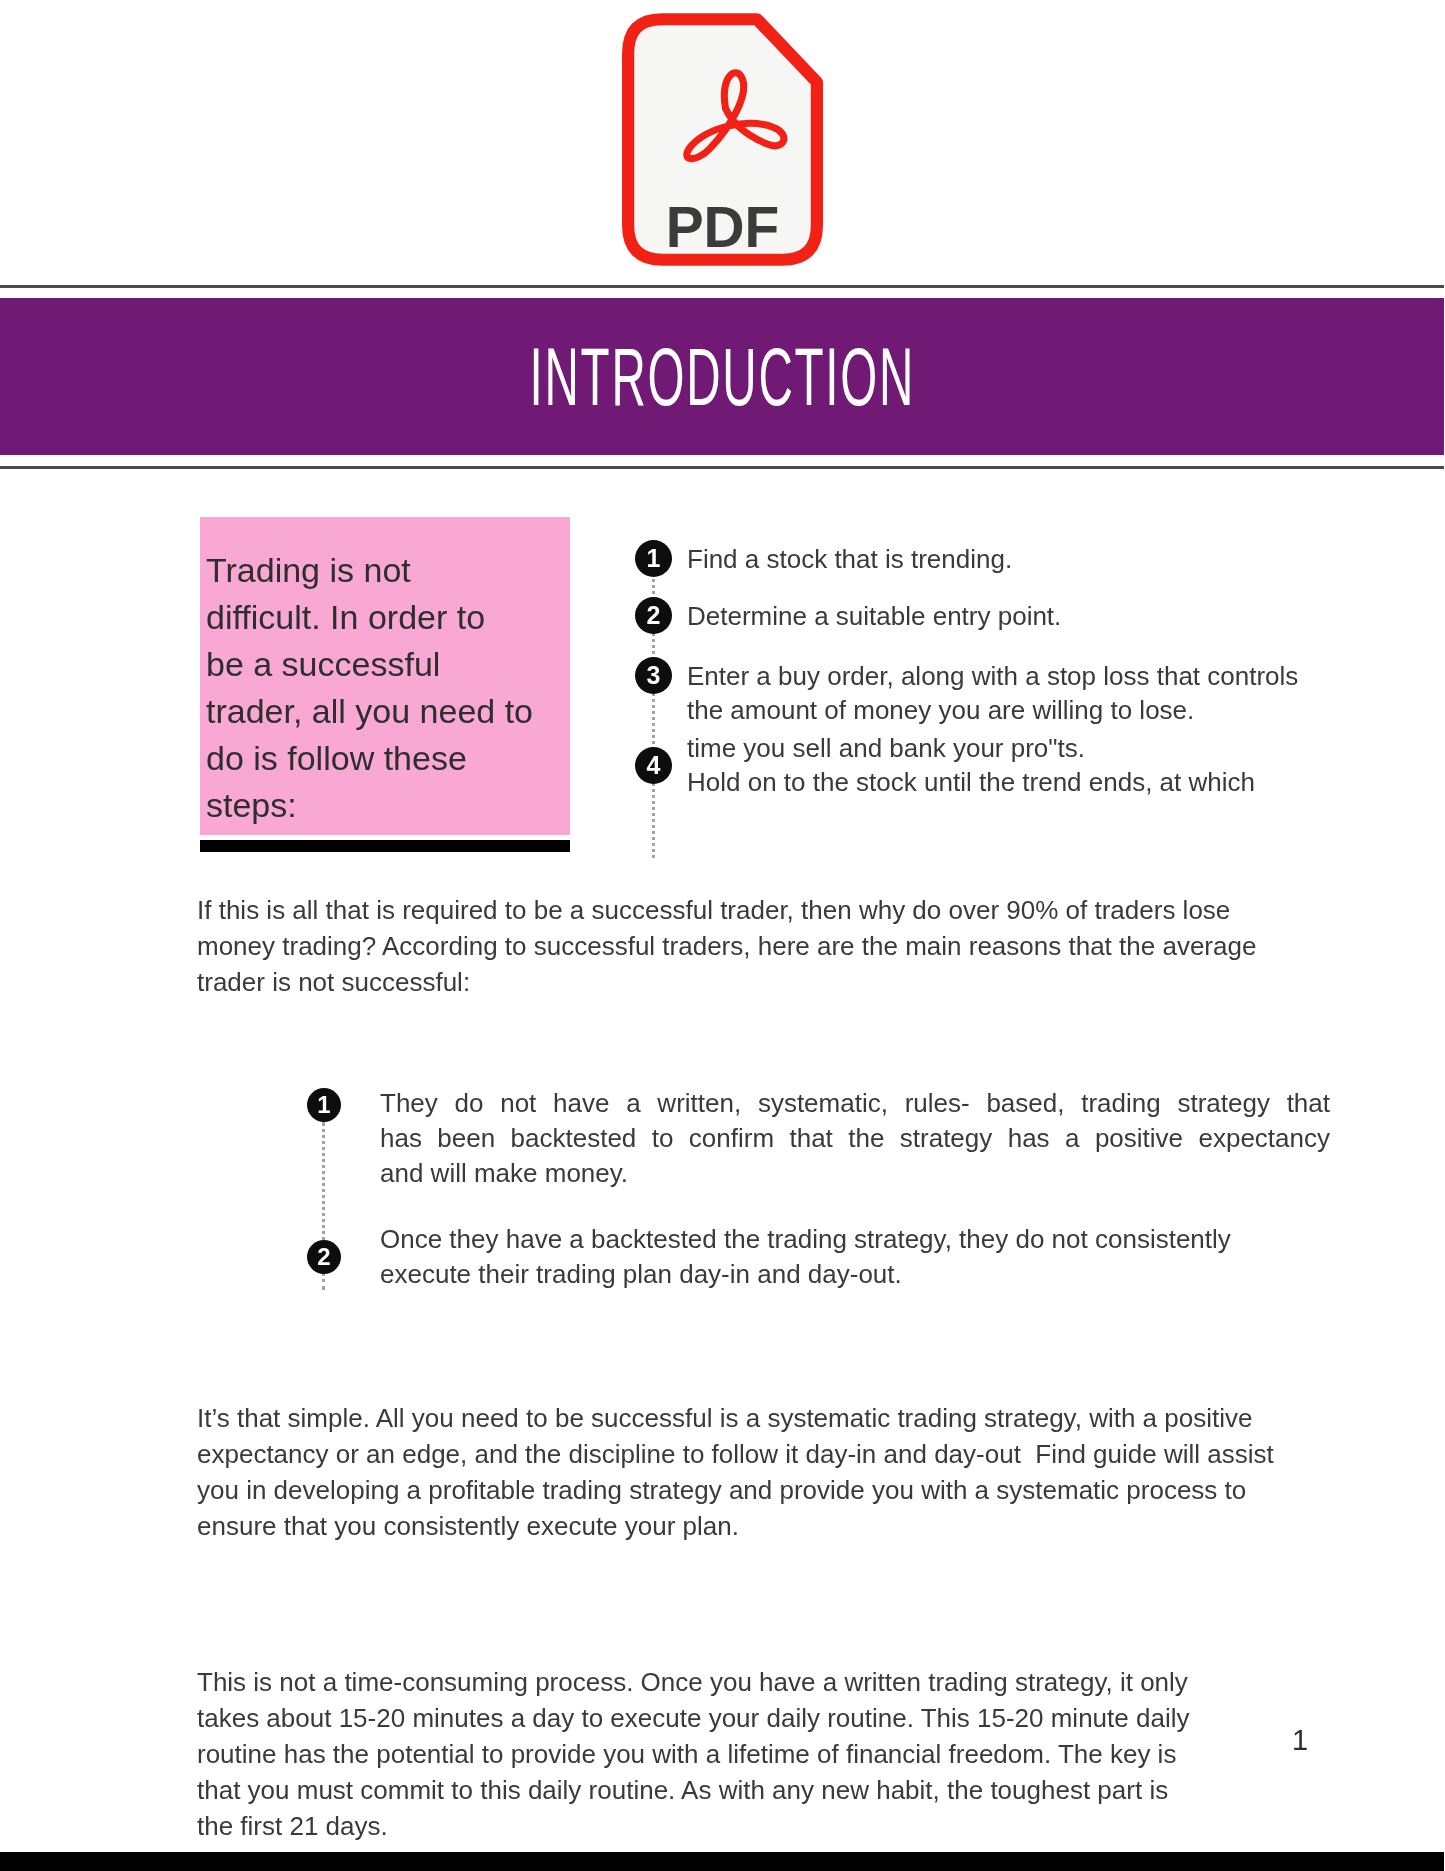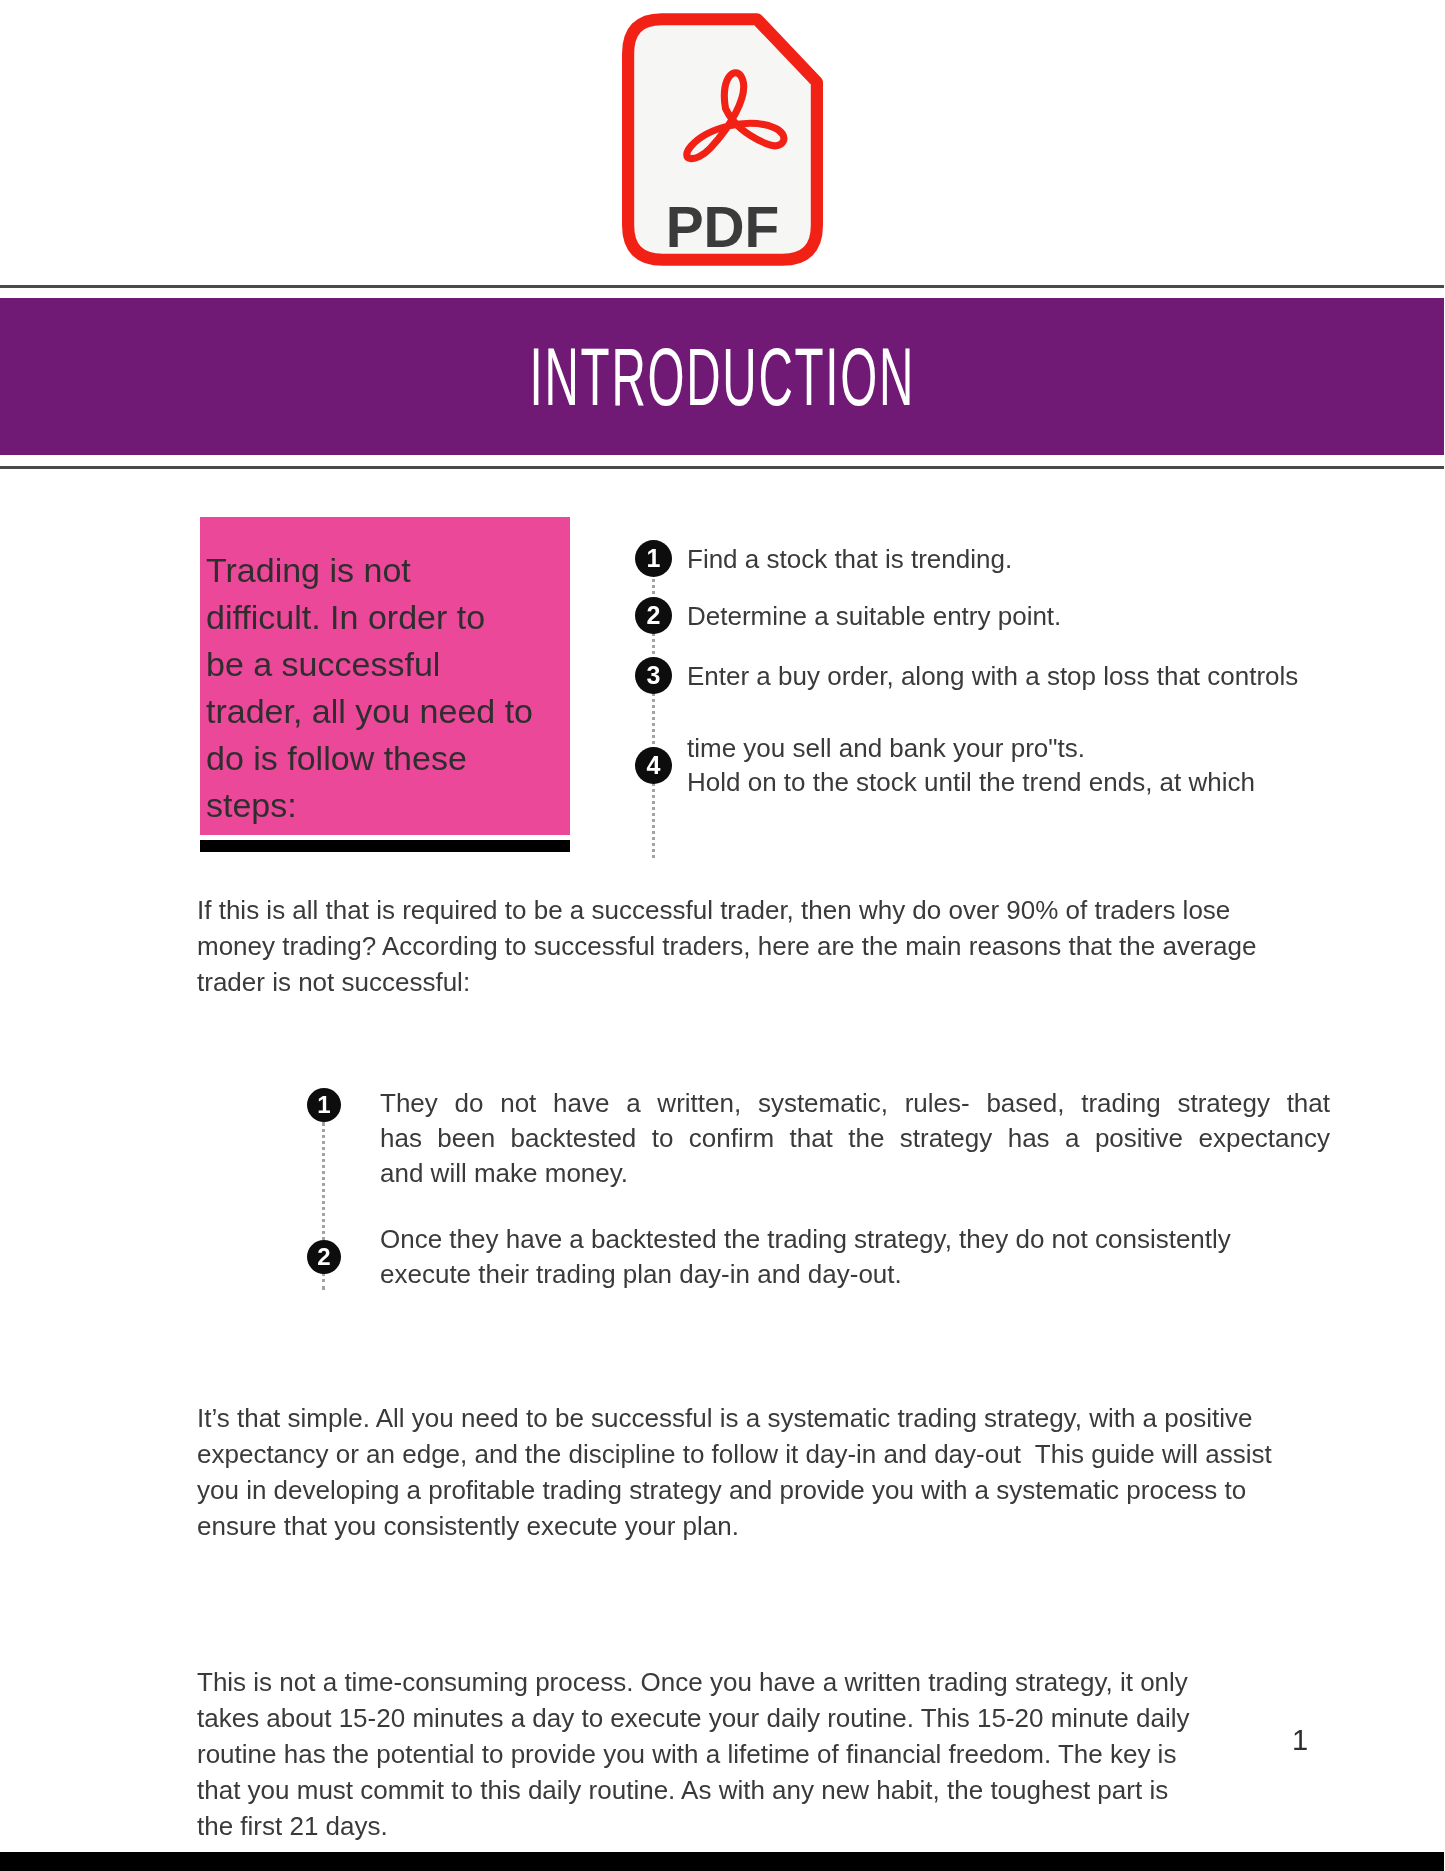--- a/index.html
+++ b/index.html
@@ -4,21 +4,21 @@
 <style>
   html,body{margin:0;padding:0;background:#fff;}
   .page{position:relative;width:1444px;height:1871px;background:#ffffff;overflow:hidden;
         font-family:"Liberation Sans","DejaVu Sans",sans-serif;}
   .abs{position:absolute;}
   .rule{position:absolute;left:0;width:1445px;height:3px;background:#4a4a4a;}
   .banner{position:absolute;left:0;top:298px;width:1445px;height:157px;background:#701a75;
           display:flex;align-items:center;justify-content:center;}
   .banner-title{color:#ffffff;font-size:82px;font-weight:500;letter-spacing:3px;
                 transform:scaleX(0.58);transform-origin:center;white-space:pre;}
-  .quote-box{position:absolute;left:200px;top:517px;width:370px;height:318px;background:#ec4899;
+  .quote-box{position:absolute;left:200px;top:517px;width:370px;height:318px;background:#f9a8d4;
              padding:30px 6px 0 6px;box-sizing:border-box;}
   .quote-line{font-size:34px;line-height:47px;color:#2e2e2e;white-space:pre;}
   .quote-underline{position:absolute;left:200px;top:840px;width:370px;height:12px;background:#000;}
   .dotline{position:absolute;width:0;border-left:3px dotted #a3a3a3;}
   .step{position:absolute;left:635px;display:flex;gap:15px;}
   .badge{width:37px;height:37px;border-radius:50%;background:#0d0d0d;color:#fff;
          display:flex;align-items:center;justify-content:center;font-size:25px;font-weight:700;flex:0 0 37px;}
   .ln{font-size:26px;line-height:34px;color:#3a3a3a;white-space:pre;}
   .para .ln{line-height:36px;}
   .reason{position:absolute;left:307px;display:flex;gap:39px;}
@@ -73,20 +73,21 @@
     <div class="badge">2</div>
     <div>
         <div class="ln">Determine a suitable entry point.</div>
       </div>
   </div>
 
   <div class="step" style="top:659px;align-items:flex-start;">
     <div class="badge" style="margin-top:-2px;">3</div>
     <div>
       <div class="ln">Enter a buy order, along with a stop loss that controls</div>
+      <div class="ln">the amount of money you are willing to lose.</div>
     </div>
   </div>
 
   <div class="step" style="top:731px;align-items:center;">
     <div class="badge">4</div>
     <div>
       <div class="ln">time you sell and bank your pro"ts.</div>
       <div class="ln">Hold on to the stock until the trend ends, at which</div>
     </div>
   </div>
@@ -111,21 +112,21 @@
   <div class="reason" style="top:1222px;align-items:center;">
     <div class="badge-sm">2</div>
     <div>
       <div class="ln">Once they have a backtested the trading strategy, they do not consistently</div>
       <div class="ln">execute their trading plan day-in and day-out.</div>
     </div>
   </div>
 
   <div class="abs para" style="left:197px;top:1400px;">
     <div class="ln">It’s that simple. All you need to be successful is a systematic trading strategy, with a positive</div>
-    <div class="ln">expectancy or an edge, and the discipline to follow it day-in and day-out  This guide will assist</div>
+    <div class="ln">expectancy or an edge, and the discipline to follow it day-in and day-out  Find guide will assist</div>
     <div class="ln">you in developing a profitable trading strategy and provide you with a systematic process to</div>
     <div class="ln">ensure that you consistently execute your plan.</div>
   </div>
 
   <div class="abs para" style="left:197px;top:1664px;">
     <div class="ln">This is not a time-consuming process. Once you have a written trading strategy, it only</div>
     <div class="ln">takes about 15-20 minutes a day to execute your daily routine. This 15-20 minute daily</div>
     <div class="ln">routine has the potential to provide you with a lifetime of financial freedom. The key is</div>
     <div class="ln">that you must commit to this daily routine. As with any new habit, the toughest part is</div>
     <div class="ln">the first 21 days.</div>

